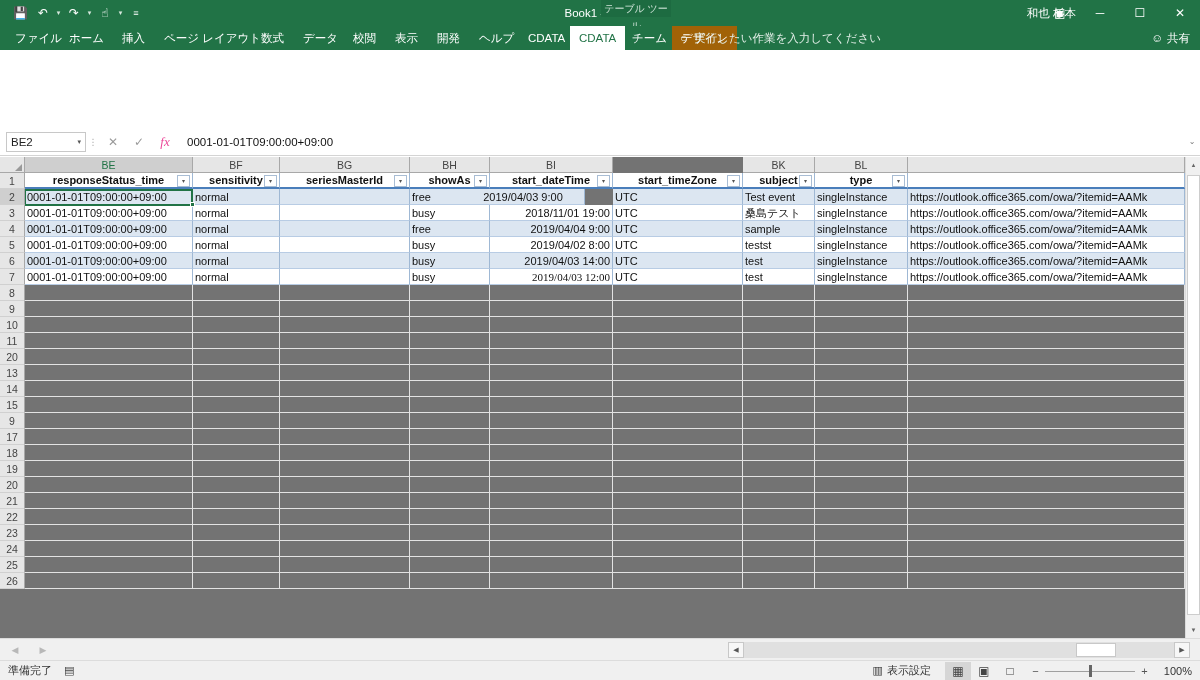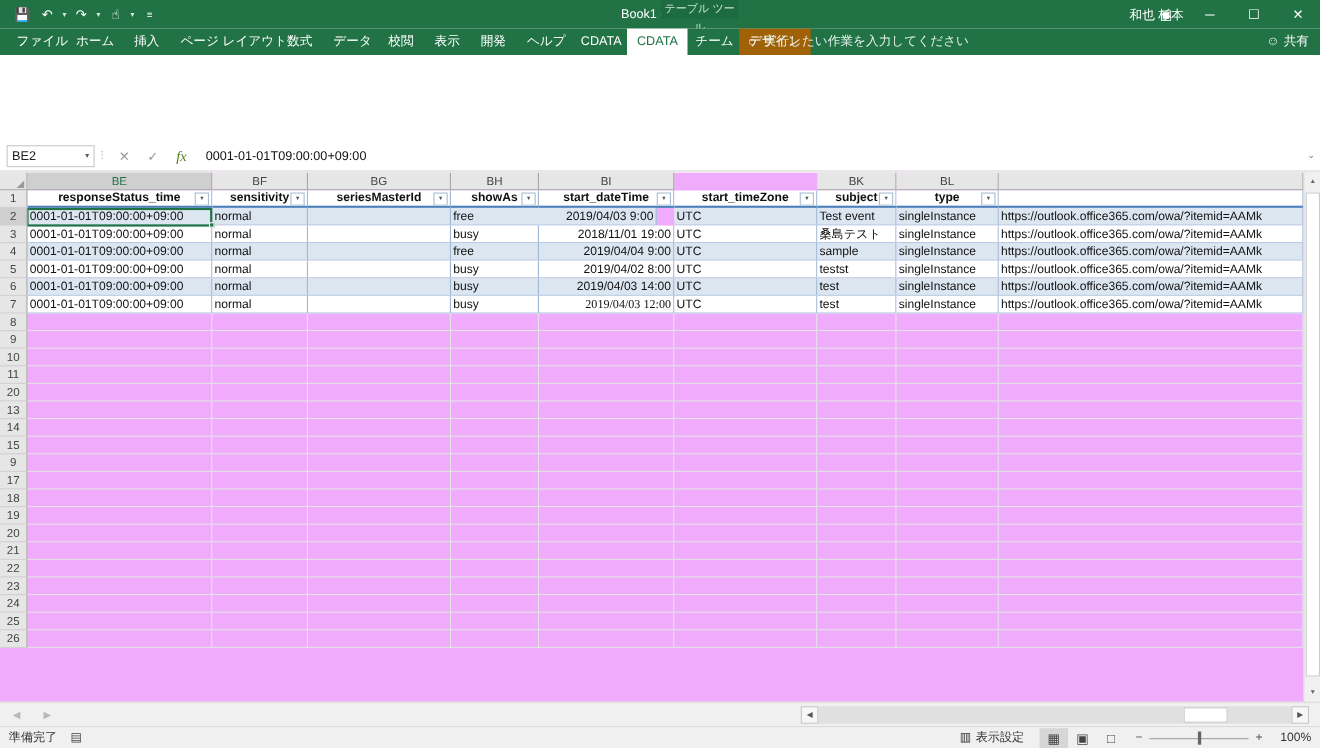--- a/index.html
+++ b/index.html
@@ -90,30 +90,30 @@
   .namebox {
     margin-left:6px; width:80px; height:20px; border:1px solid #c8c8c8; background:#fff;
     display:flex; align-items:center; padding:0 4px; font-size:11.5px; color:#222;
   }
   .namebox .nb-val { flex:1; }
   .namebox .nb-caret { font-size:7px; color:#555; }
   .fb-grip { width:14px; text-align:center; font-size:9px; color:#aaa; letter-spacing:0; }
   .fb-icons { display:flex; align-items:center; gap:0px; }
   .fb-ic { width:26px; height:20px; display:flex; align-items:center; justify-content:center;
     font-size:12px; color:#9a9a9a; }
-  .fb-ic.fx { font-style:italic; font-family:"Liberation Serif", serif; font-size:13px; color:#4d7c0f; }
+  .fb-ic.fx { font-style:italic; font-family:"Liberation Serif", serif; font-size:13px; color:#ec4899; }
   .fb-input {
     flex:1; height:19px; margin-left:3px; margin-right:2px; background:#fff;
     border:1px solid transparent; font-size:11.5px; color:#111; line-height:19px;
     padding-left:5px; white-space:nowrap; overflow:hidden;
   }
   .fb-expand { width:16px; text-align:center; font-size:8px; color:#777; }
 
   
-  .gridwrap { position:absolute; left:0; top:157px; width:1200px; height:481px; background:#f0abfc; }
+  .gridwrap { position:absolute; left:0; top:157px; width:1200px; height:481px; background:#737373; }
   .colhdr-row { position:absolute; left:0; top:0; height:16px; width:1185px; }
   .corner {
     position:absolute; left:0; top:0; width:25px; height:16px;
     background:#e6e6e6; border-right:1px solid #a8a8a8; border-bottom:1px solid #a8a8a8;
   }
   .corner:after{
     content:""; position:absolute; right:2px; bottom:1px;
     border-left:7px solid transparent; border-bottom:7px solid #9a9a9a;
   }
   .colhdr {
@@ -361,21 +361,21 @@
             </div>
             <div class="cell hdr" style="left: 883px; width: 277px;">
               <span></span>
             </div>
           </div>
           <div class="grow" style="top: 16px;">
             <div class="cell band" style="left: 0px; width: 168px;">0001-01-01T09:00:00+09:00</div>
             <div class="cell band" style="left: 168px; width: 87px;">normal</div>
             <div class="cell band" style="left: 255px; width: 130px;"></div>
             <div class="cell band" style="left: 385px; width: 80px;">free</div>
-            <div class="cell band num" style="left: 449px; width: 123px;">2019/04/03 9:00</div>
+            <div class="cell band num" style="left: 437px; width: 123px; text-align: center;">2019/04/03 9:00</div>
             <div class="cell band" style="left: 588px; width: 130px;">UTC</div>
             <div class="cell band" style="left: 718px; width: 72px;">Test event</div>
             <div class="cell band" style="left: 790px; width: 93px;">singleInstance</div>
             <div class="cell band" style="left: 883px; width: 277px;">https://outlook.office365.com/owa/?itemid=AAMk</div>
           </div>
           <div class="grow" style="top: 32px;">
             <div class="cell plain" style="left: 0px; width: 168px;">0001-01-01T09:00:00+09:00</div>
             <div class="cell plain" style="left: 168px; width: 87px;">normal</div>
             <div class="cell plain" style="left: 255px; width: 130px;"></div>
             <div class="cell plain" style="left: 385px; width: 80px;">busy</div>

